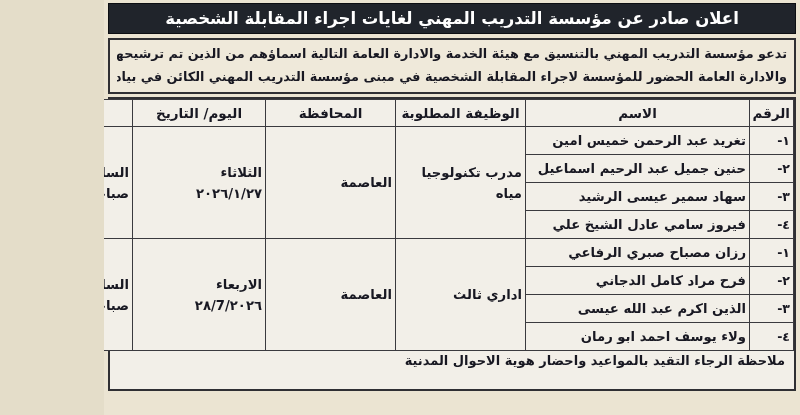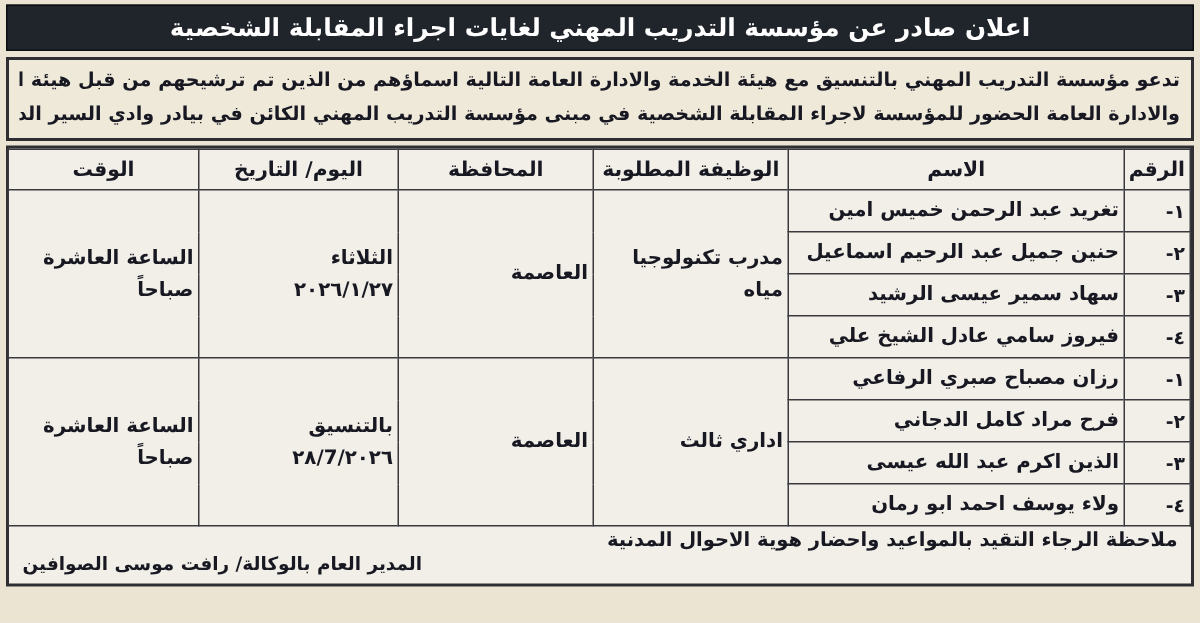--- a/index.html
+++ b/index.html
@@ -4,21 +4,21 @@
 <style>
   * { margin: 0; padding: 0; box-sizing: border-box; }
   html, body { width: 800px; height: 415px; }
   body {
     background: #e4ddc9;
     font-family: "DejaVu Sans", sans-serif;
     font-weight: bold;
     color: #181822;
   }
   .page {
-    width: 800px; height: 415px;
+    width: 696px; height: 415px;
     background: #ebe4d2;
     padding: 3px 4px 3px 4px;
     overflow: hidden;
   }
   .title-bar {
     height: 31px;
     background: #20242b;
     border: 1px solid #0c0e12;
     color: #ffffff;
     text-align: center;
@@ -139,37 +139,36 @@
           <td class="cell-num">٤-</td>
           <td>فيروز سامي عادل الشيخ علي</td>
         </tr>
 
         <tr class="name-row">
           <td class="cell-num">١-</td>
           <td>رزان مصباح صبري الرفاعي</td>
           <td class="cell-merged" rowspan="4">اداري ثالث</td>
           <td class="cell-merged" rowspan="4">العاصمة</td>
           <td class="cell-merged" rowspan="4">
-            <div>بالتنسيق</div>
+            <div>الاربعاء</div>
             <div>٢٠٢٦/7/٢٨</div>
           </td>
           <td class="cell-merged" rowspan="4">الساعة العاشرة صباحاً</td>
         </tr>
         <tr class="name-row">
           <td class="cell-num">٢-</td>
           <td>فرح مراد كامل الدجاني</td>
         </tr>
         <tr class="name-row">
           <td class="cell-num">٣-</td>
           <td>الذين اكرم عبد الله عيسى</td>
         </tr>
         <tr class="name-row">
           <td class="cell-num">٤-</td>
           <td>ولاء يوسف احمد ابو رمان</td>
         </tr>
       </tbody>
     </table>
 
     <div class="footer-note">ملاحظة الرجاء التقيد بالمواعيد واحضار هوية الاحوال المدنية</div>
-    <div class="footer-signature">المدير العام بالوكالة/ رافت موسى الصوافين</div>
   </div>
 
 </div>
 
 </body></html>

